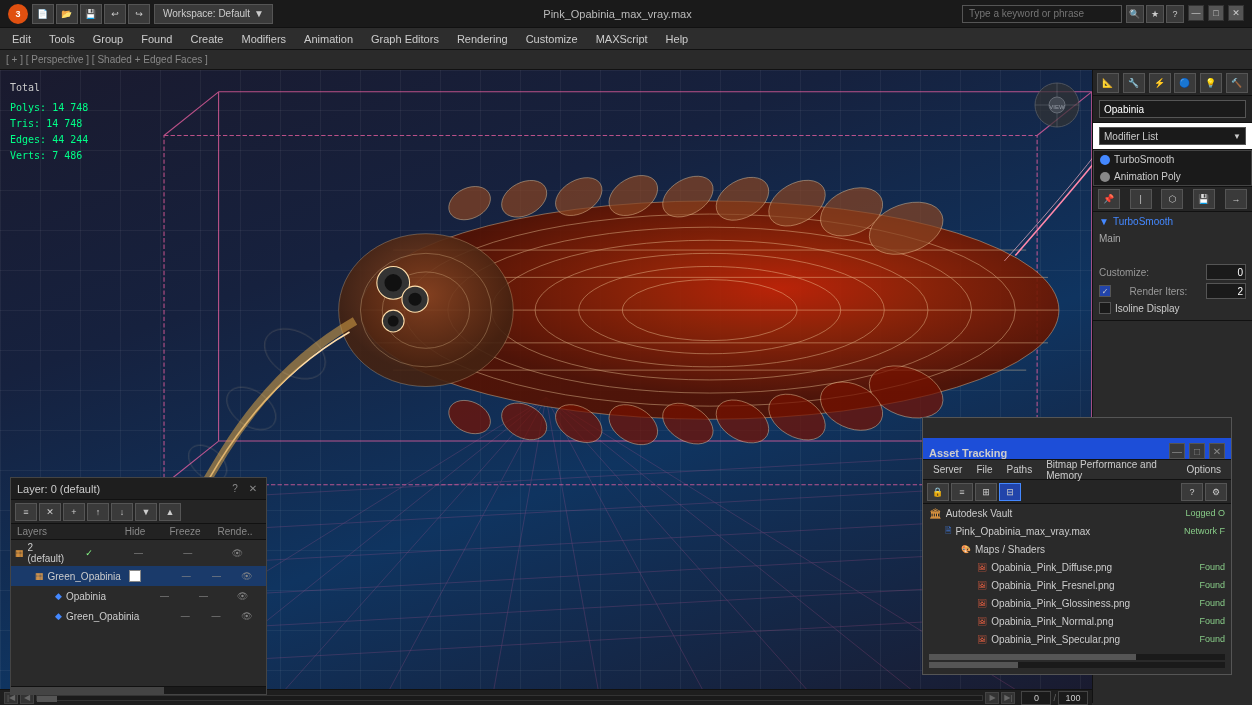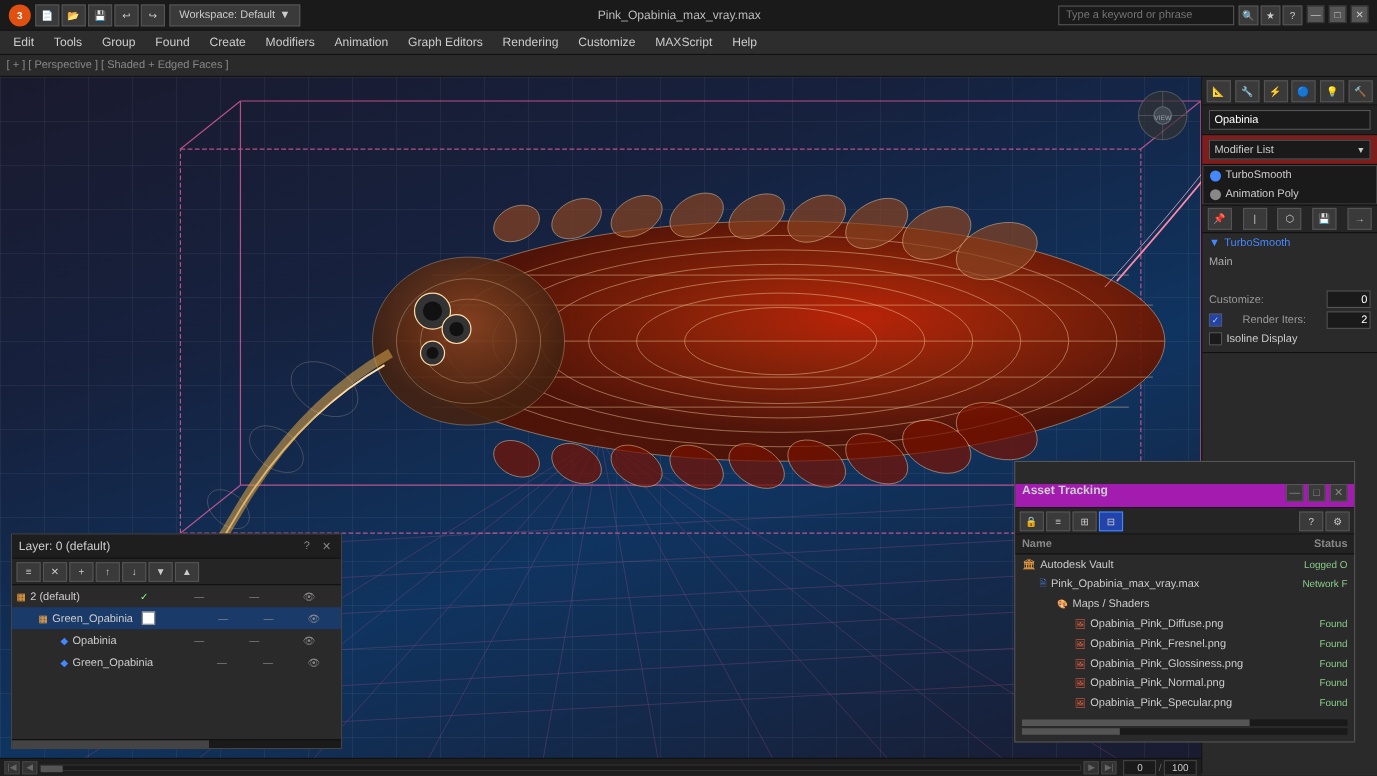--- a/index.html
+++ b/index.html
@@ -38,40 +38,40 @@
     .grid-lines { position: absolute; top: 0; left: 0; right: 0; bottom: 0; background-image: linear-gradient(rgba(255,255,255,0.05) 1px, transparent 1px), linear-gradient(90deg, rgba(255,255,255,0.05) 1px, transparent 1px); background-size: 40px 40px; }
     .stats-overlay { position: absolute; top: 10px; left: 10px; color: #00ff88; font-size: 10px; line-height: 1.6; font-family: monospace; }
     .stats-title { color: #ccc; margin-bottom: 4px; }
 
     
     #rightpanel { width: 160px; background: #2a2a2a; border-left: 1px solid #111; display: flex; flex-direction: column; }
     .rp-toolbar { height: 26px; background: #252525; display: flex; align-items: center; justify-content: space-around; border-bottom: 1px solid #111; padding: 0 2px; }
     .rp-btn { width: 22px; height: 20px; background: #3a3a3a; border: 1px solid #555; display: flex; align-items: center; justify-content: center; font-size: 9px; color: #ccc; cursor: pointer; }
     .rp-obj-name { padding: 4px 6px; background: #222; border-bottom: 1px solid #111; }
     .rp-obj-input { width: 100%; height: 18px; background: #1a1a1a; border: 1px solid #555; color: #fff; padding: 2px 4px; font-size: 10px; }
-    .rp-modifier-list { padding: 4px 6px; background: #7f1d1d; border-bottom: 1px solid #111; }
+    .rp-modifier-list { padding: 4px 6px; background: #ffffff; border-bottom: 1px solid #111; }
     .rp-mod-input { width: 100%; height: 18px; background: #1a1a1a; border: 1px solid #555; color: #ccc; padding: 2px 4px; font-size: 10px; display: flex; align-items: center; justify-content: space-between; cursor: pointer; }
     .rp-mod-arrow { font-size: 8px; }
     .rp-modifier-items { background: #1a1a1a; border: 1px solid #444; }
     .rp-mod-item { display: flex; align-items: center; gap: 4px; padding: 3px 6px; font-size: 10px; color: #ccc; cursor: pointer; }
     .rp-mod-dot { width: 10px; height: 10px; border-radius: 50%; background: #888; display: inline-block; }
     .rp-mod-dot.active { background: #4488ff; }
     .rp-icon-row { height: 26px; background: #252525; display: flex; align-items: center; justify-content: space-around; border-bottom: 1px solid #111; border-top: 1px solid #111; }
     .rp-section { padding: 4px 6px; border-bottom: 1px solid #111; }
     .rp-section-title { font-size: 10px; color: #4488ff; display: flex; align-items: center; gap: 4px; margin-bottom: 4px; cursor: pointer; }
     .rp-section-body { padding: 2px 0; }
     .rp-row { display: flex; align-items: center; justify-content: space-between; margin-bottom: 3px; font-size: 10px; }
     .rp-label { color: #999; }
     .rp-value-input { width: 40px; height: 16px; background: #1a1a1a; border: 1px solid #555; color: #fff; padding: 1px 2px; font-size: 10px; text-align: right; }
     .rp-checkbox { display: flex; align-items: center; gap: 4px; font-size: 10px; color: #ccc; }
     .rp-check { width: 12px; height: 12px; background: #1a1a1a; border: 1px solid #555; display: flex; align-items: center; justify-content: center; font-size: 8px; cursor: pointer; }
     .rp-check.checked { background: #2244aa; }
 
     
-    #layers-panel { width: 301px; background: #2a2a2a; border: 1px solid #444; position: absolute; bottom: 24px; left: 10px; z-index: 10; }
+    #layers-panel { width: 257px; background: #2a2a2a; border: 1px solid #444; position: absolute; bottom: 10px; left: 10px; z-index: 10; }
     .lp-titlebar { height: 22px; background: #1e1e1e; display: flex; align-items: center; justify-content: space-between; padding: 0 6px; border-bottom: 1px solid #111; cursor: move; }
     .lp-title { font-size: 11px; color: #ccc; }
     .lp-controls { display: flex; gap: 4px; }
     .lp-btn { font-size: 10px; color: #888; cursor: pointer; width: 14px; height: 14px; display: flex; align-items: center; justify-content: center; }
     .lp-toolbar { height: 24px; background: #252525; display: flex; align-items: center; gap: 2px; padding: 0 4px; border-bottom: 1px solid #111; }
     .lp-tb-btn { width: 22px; height: 18px; background: #3a3a3a; border: 1px solid #555; display: flex; align-items: center; justify-content: center; font-size: 9px; color: #ccc; cursor: pointer; }
     .lp-header { display: flex; align-items: center; background: #222; border-bottom: 1px solid #111; padding: 2px 6px; font-size: 10px; color: #888; }
     .lp-col-name { flex: 1; }
     .lp-col { width: 50px; text-align: center; }
     .lp-row { display: flex; align-items: center; padding: 2px 4px; font-size: 10px; color: #ccc; cursor: pointer; min-height: 20px; }
@@ -81,21 +81,21 @@
     .lp-row-col { width: 50px; text-align: center; display: flex; align-items: center; justify-content: center; }
     .lp-check-mark { color: #88ff88; font-size: 9px; }
     .lp-dash { color: #888; font-size: 9px; }
     .lp-layer-icon { color: #ffaa44; font-size: 9px; }
     .lp-obj-icon { color: #4488ff; font-size: 9px; }
     .lp-scrollbar { height: 8px; background: #1a1a1a; border-top: 1px solid #111; }
     .lp-scrollbar-thumb { height: 8px; width: 60%; background: #444; }
 
     
     #asset-panel { width: 310px; background: #2a2a2a; border: 1px solid #555; position: absolute; bottom: 30px; right: 20px; z-index: 20; }
-    .ap-titlebar { height: 22px; background: #a21caf; display: flex; align-items: flex-start; justify-content: space-between; padding: 0 6px; border-bottom: 1px solid #111; cursor: move; margin-top: 20px; }
+    .ap-titlebar { height: 22px; background: #1d4ed8; display: flex; align-items: flex-end; justify-content: space-between; padding: 0 6px; border-bottom: 1px solid #111; cursor: move; margin-top: 20px; }
     .ap-title { font-size: 11px; color: #ccc; font-weight: bold; }
     .ap-controls { display: flex; gap: 4px; }
     .ap-btn { font-size: 10px; color: #888; cursor: pointer; width: 16px; height: 16px; display: flex; align-items: center; justify-content: center; border: 1px solid #555; background: #3a3a3a; }
     .ap-menubar { height: 20px; background: #2d2d2d; display: flex; align-items: center; padding: 0 4px; gap: 2px; border-bottom: 1px solid #111; }
     .ap-menu { padding: 2px 6px; font-size: 10px; color: #ccc; cursor: pointer; }
     .ap-toolbar { height: 24px; background: #252525; display: flex; align-items: center; gap: 2px; padding: 0 4px; border-bottom: 1px solid #111; justify-content: space-between; }
     .ap-tb-left { display: flex; gap: 2px; }
     .ap-tb-btn { width: 22px; height: 18px; background: #3a3a3a; border: 1px solid #555; display: flex; align-items: center; justify-content: center; font-size: 9px; color: #ccc; cursor: pointer; }
     .ap-tb-btn.active { background: #2244aa; border-color: #4488ff; }
     .ap-tb-right { display: flex; gap: 2px; }
@@ -178,20 +178,35 @@
 <div id="infobar">
   <span>[ + ] [ Perspective ] [ Shaded + Edged Faces ]</span>
 </div>
 
 <div id="main" style="position:relative; height: calc(705px - 72px);">
 
   <div id="viewport">
     <div class="viewport-bg">
       <div class="grid-lines"></div>
 
+      <div class="stats-overlay">
+        <div class="stats-title">Total</div>
+        <div>
+          <span>Polys:</span>&nbsp;<span>14 748</span>
+        </div>
+        <div>
+          <span>Tris:</span>&nbsp;<span>14 748</span>
+        </div>
+        <div>
+          <span>Edges:</span>&nbsp;<span>44 244</span>
+        </div>
+        <div>
+          <span>Verts:</span>&nbsp;<span>7 486</span>
+        </div>
+      </div>
 
       <svg class="model-svg" viewBox="0 0 900 580" xmlns="http://www.w3.org/2000/svg">
 
         <g opacity="0.3" stroke="#ff66aa" stroke-width="0.5">
 
           <line x1="0" y1="400" x2="900" y2="350"></line>
           <line x1="0" y1="430" x2="900" y2="380"></line>
           <line x1="0" y1="460" x2="900" y2="410"></line>
           <line x1="0" y1="490" x2="900" y2="440"></line>
           <line x1="0" y1="520" x2="900" y2="470"></line>
@@ -391,20 +406,26 @@
   </div>
   <div class="lp-toolbar">
     <div class="lp-tb-btn">≡</div>
     <div class="lp-tb-btn">✕</div>
     <div class="lp-tb-btn">+</div>
     <div class="lp-tb-btn">↑</div>
     <div class="lp-tb-btn">↓</div>
     <div class="lp-tb-btn">▼</div>
     <div class="lp-tb-btn">▲</div>
   </div>
+  <div class="lp-header">
+    <span class="lp-col-name">Layers</span>
+    <span class="lp-col">Hide</span>
+    <span class="lp-col">Freeze</span>
+    <span class="lp-col">Rende..</span>
+  </div>
 
   <div class="lp-row">
     <div class="lp-row-name">
       <span class="lp-layer-icon">▦</span>
       <span>2 (default)</span>
     </div>
     <div class="lp-row-col">
         <span class="lp-check-mark">✓</span>
       </div>
     <div class="lp-row-col">
@@ -479,36 +500,39 @@
 
 <div id="asset-panel">
   <div class="ap-titlebar">
     <span class="ap-title">Asset Tracking</span>
     <div class="ap-controls">
       <div class="ap-btn">—</div>
       <div class="ap-btn">□</div>
       <div class="ap-btn">✕</div>
     </div>
   </div>
+  <div class="ap-menubar">
+    <div class="ap-menu">Server</div>
+    <div class="ap-menu">File</div>
+    <div class="ap-menu">Paths</div>
+    <div class="ap-menu">Bitmap Performance and Memory</div>
+    <div class="ap-menu">Options</div>
+  </div>
   <div class="ap-toolbar">
     <div class="ap-tb-left">
       <div class="ap-tb-btn">🔒</div>
       <div class="ap-tb-btn">≡</div>
       <div class="ap-tb-btn">⊞</div>
       <div class="ap-tb-btn active">⊟</div>
     </div>
     <div class="ap-tb-right">
       <div class="ap-tb-btn">?</div>
       <div class="ap-tb-btn">⚙</div>
     </div>
   </div>
-  <div class="ap-header">
-    <span class="ap-col-name">Name</span>
-    <span class="ap-col-status">Status</span>
-  </div>
 
   <div class="ap-row">
     <div class="ap-row-name">
       <span class="ap-vault">🏛</span>
       <span>Autodesk Vault</span>
     </div>
     <div class="ap-row-status">Logged O</div>
   </div>
   <div class="ap-row">
     <div class="ap-row-name">

